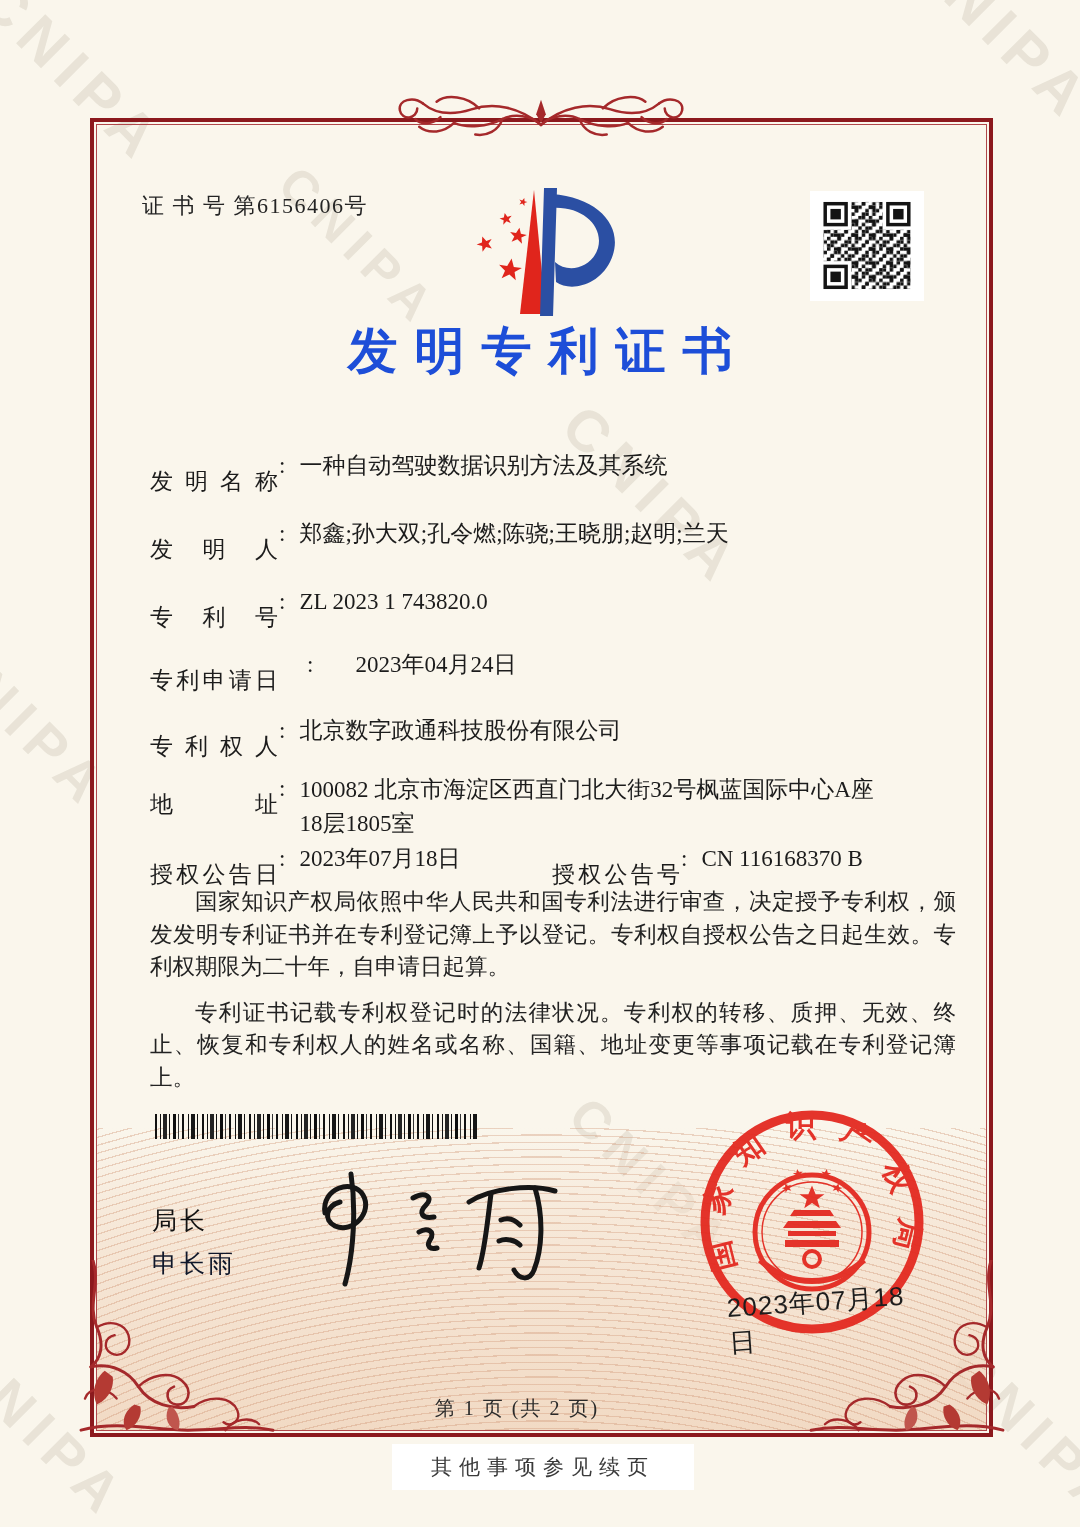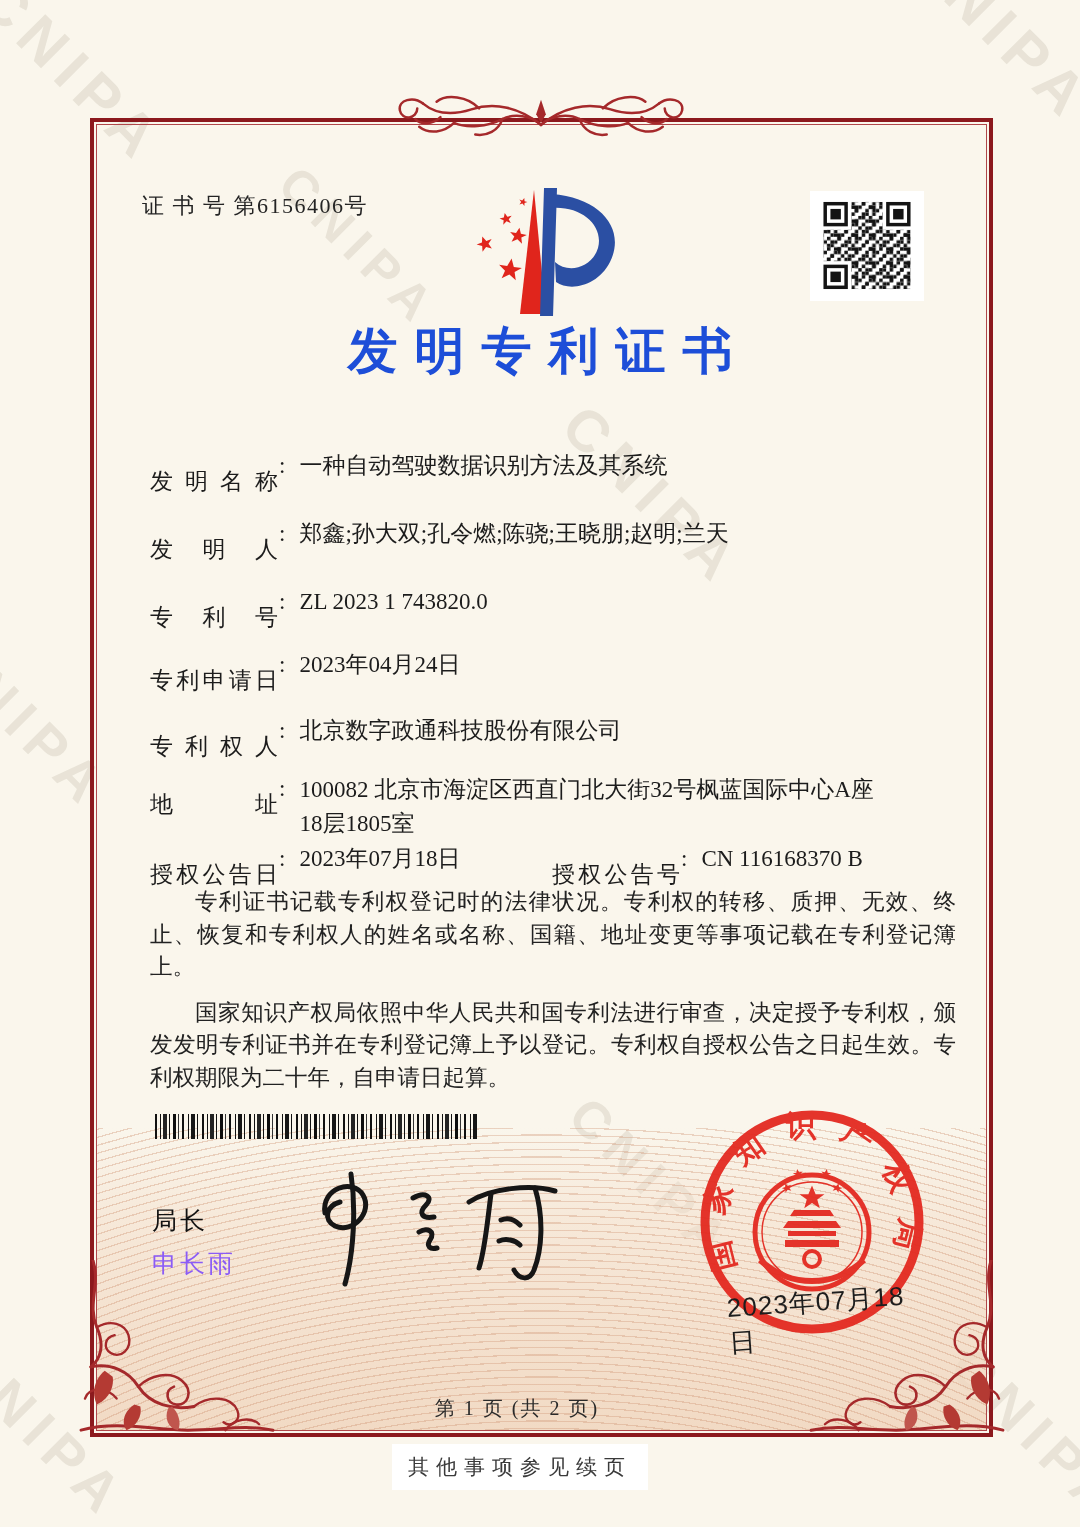--- a/index.html
+++ b/index.html
@@ -99,38 +99,38 @@
   }
   
   .director-label{
     position:absolute;left:152px;top:1204px;
     font-family:"Liberation Sans", sans-serif;
     font-size:25px;letter-spacing:3px;color:#111;
   }
   .director-name{
     position:absolute;left:152px;top:1247px;
     font-family:"Liberation Sans", sans-serif;
-    font-size:25px;letter-spacing:3px;color:#8b5cf6;
+    font-size:25px;letter-spacing:3px;color:#0f172a;
   }
   .sig{position:absolute;left:295px;top:1158px;}
   
   .seal{position:absolute;left:694px;top:1104px;}
   .seal-date{
     position:absolute;left:728px;top:1284px;width:200px;
     font-family:"Liberation Sans", sans-serif;
     font-size:26px;letter-spacing:1px;color:#1d1d1d;
     transform:rotate(-4deg);
   }
   
   .page-no{
     position:absolute;left:0;top:1395px;width:1034px;
     text-align:center;font-size:20px;letter-spacing:2px;color:#2a2a2a;
   }
   .footer-band{
-    position:absolute;left:392px;top:1444px;width:256px;height:46px;
+    position:absolute;left:392px;top:1444px;width:302px;height:46px;
     background:#ffffff;
     text-align:center;line-height:46px;
     font-size:21px;letter-spacing:7px;color:#3a3a3a;
   }
   
   .orn-top{position:absolute;left:386px;top:92px;}
   .orn-bl{position:absolute;left:76px;top:1260px;}
   .orn-br{position:absolute;left:808px;top:1260px;transform:scaleX(-1);}
 </style>
 </head>
@@ -258,21 +258,21 @@
   <div class="row" style="top:518px;">
     <span class="flabel">发明人</span>
       <span class="colon">:</span>
     <span class="fval">郑鑫;孙大双;孔令燃;陈骁;王晓朋;赵明;兰天</span>
   </div>
   <div class="row" style="top:586px;justify-content:flex-end;">
     <span class="flabel">专利号</span>
       <span class="colon">:</span>
     <span class="fval">ZL 2023 1 743820.0</span>
   </div>
-  <div class="row" style="top:649px;">
+  <div class="row" style="top:649px;gap:28px;">
     <span class="flabel">专利申请日</span>
       <span class="colon">:</span>
     <span class="fval">2023年04月24日</span>
   </div>
   <div class="row" style="top:715px;">
     <span class="flabel">专利权人</span>
       <span class="colon">:</span>
     <span class="fval">北京数字政通科技股份有限公司</span>
   </div>
   <div class="row" style="top:773px;">
@@ -285,22 +285,22 @@
       <span class="colon">:</span>
     <span class="fval">2023年07月18日</span>
     <span class="pair2">
       <span class="flabel">授权公告号</span>
         <span class="colon">:</span>
       <span class="fval">CN 116168370 B</span>
     </span>
   </div>
 
   <div class="paras">
+    <p>国家知识产权局依照中华人民共和国专利法进行审查，决定授予专利权，颁发发明专利证书并在专利登记簿上予以登记。专利权自授权公告之日起生效。专利权期限为二十年，自申请日起算。</p>
     <p>专利证书记载专利权登记时的法律状况。专利权的转移、质押、无效、终止、恢复和专利权人的姓名或名称、国籍、地址变更等事项记载在专利登记簿上。</p>
-    <p>国家知识产权局依照中华人民共和国专利法进行审查，决定授予专利权，颁发发明专利证书并在专利登记簿上予以登记。专利权自授权公告之日起生效。专利权期限为二十年，自申请日起算。</p>
   </div>
 
   <div class="barcode"></div>
 
   <div class="director-label">局长</div>
   <div class="director-name">申长雨</div>
 
   <svg class="sig" width="285" height="135" viewBox="0 0 285 135">
     <g fill="none" stroke="#161616" stroke-width="5" stroke-linecap="round" stroke-linejoin="round">
       <path d="M30,55 C26,30 58,20 68,37 C78,54 58,76 40,68 C28,62 31,48 45,44"></path>

